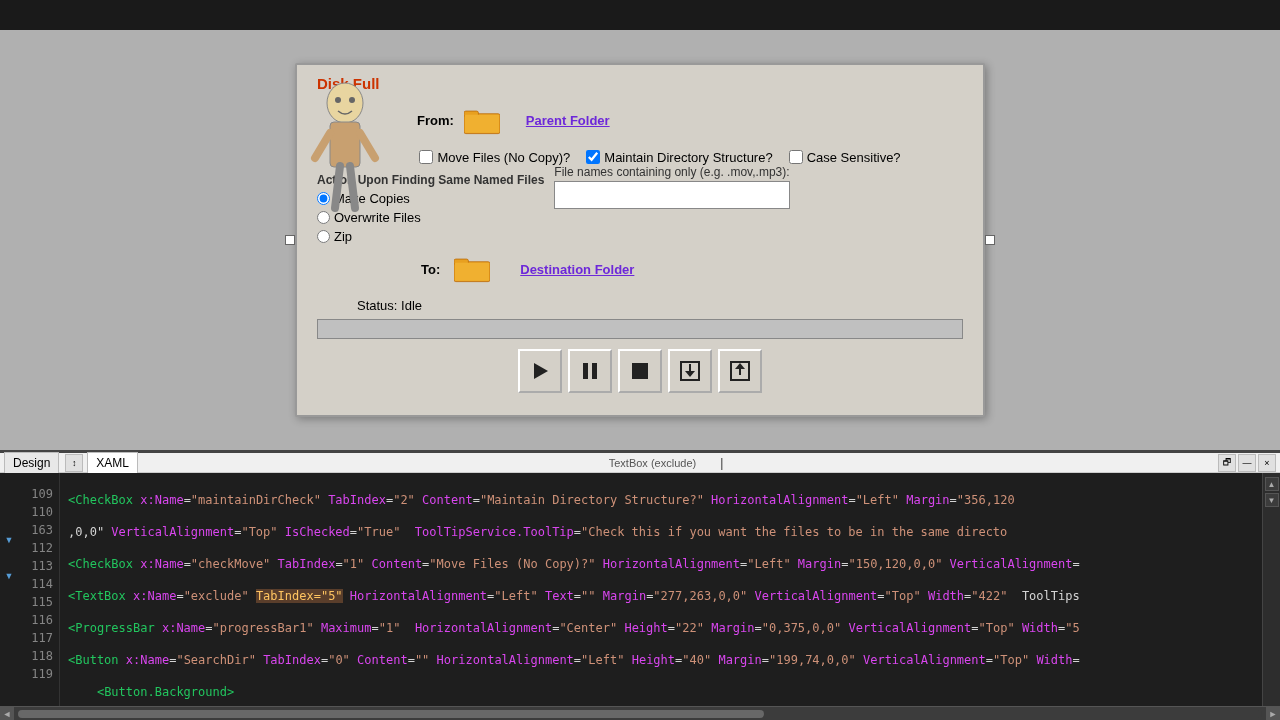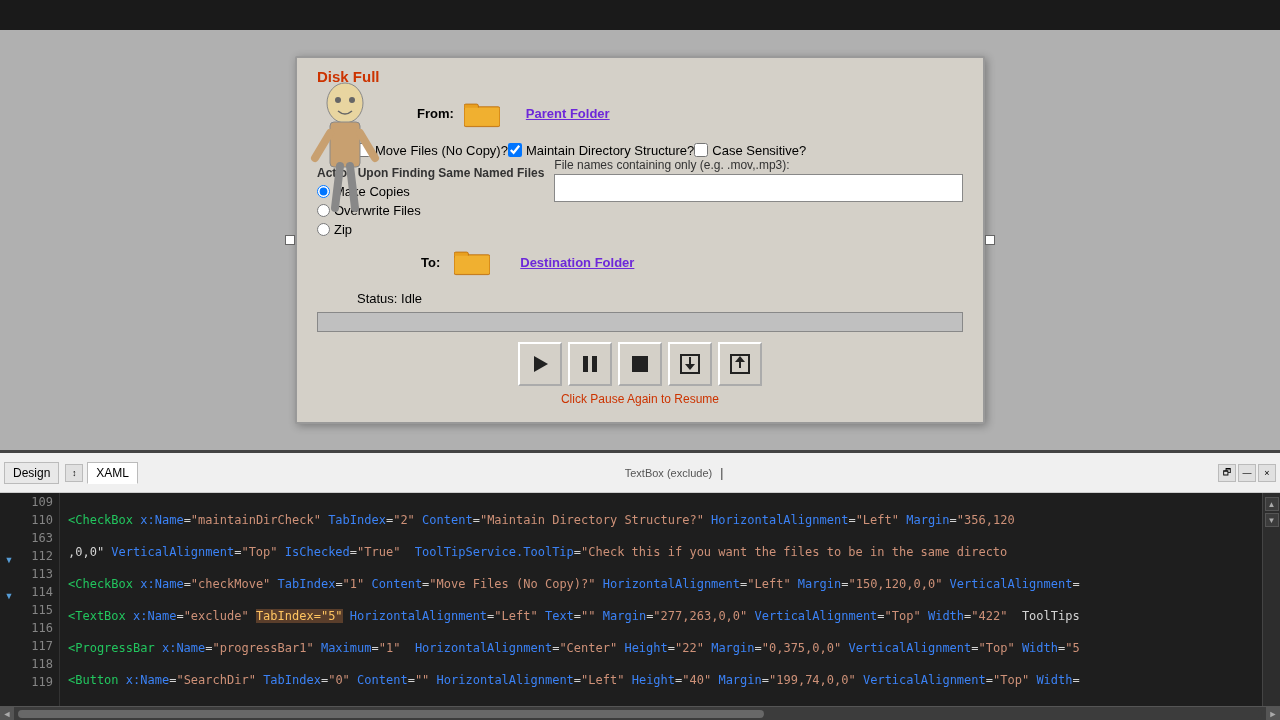--- a/index.html
+++ b/index.html
@@ -88,22 +88,24 @@
       left: 0px;
       top: 30px;
       width: 80px;
       height: 140px;
     }
 
     
     .checkboxes-row {
       display: flex;
       align-items: center;
+      gap: 16px;
       margin-left: 40px;
       margin-bottom: 0;
+      justify-content: center;
     }
 
     .checkbox-item {
       display: flex;
       align-items: center;
       gap: 4px;
     }
 
     .checkbox-item input[type="checkbox"] {
       width: 14px;
@@ -139,21 +141,21 @@
       gap: 4px;
     }
 
     .radio-item input[type="radio"] {
       cursor: pointer;
     }
 
     .file-inputs {
       flex: 1;
       display: flex;
-      flex-direction: column;
+      flex-direction: row;
       gap: 4px;
     }
 
     .input-label {
       font-size: 12px;
       color: #333;
       margin-bottom: 2px;
     }
 
     .text-input {
@@ -266,21 +268,21 @@
       width: 100%;
       height: 270px;
       background: #1e1e1e;
       border-top: 3px solid #444;
       display: flex;
       flex-direction: column;
     }
 
     
     .design-toolbar {
-      height: 40px;
+      height: 20px;
       background: #f0f0f0;
       display: flex;
       align-items: center;
       padding: 0 4px;
       gap: 4px;
       border-bottom: 1px solid #ccc;
     }
 
     .design-tab {
       height: 22px;
@@ -295,39 +297,39 @@
 
     .design-tab.active {
       background: white;
       border-bottom: 1px solid white;
     }
 
     .tabindex-bar {
       margin-left: auto;
       display: flex;
       align-items: center;
-      gap: 0;
+      gap: 16px;
       font-size: 12px;
       color: #333;
     }
 
     
     .code-editor {
       flex: 1;
       display: flex;
       overflow: hidden;
     }
 
     .line-numbers {
       width: 42px;
       background: #1e1e1e;
       color: #858585;
       font-family: 'Consolas', monospace;
       font-size: 12px;
-      padding: 0 0;
+      padding: 12px 0;
       text-align: right;
       padding-right: 6px;
       border-right: 1px solid #333;
       overflow: hidden;
       user-select: none;
     }
 
     .line-numbers div {
       height: 18px;
       line-height: 18px;
@@ -343,21 +345,21 @@
       overflow: hidden;
       white-space: pre;
     }
 
     .code-content .line {
       height: 18px;
       line-height: 18px;
     }
 
     .xml-tag { color: #22c55e; }
-    .xml-attr { color: #3b82f6; }
+    .xml-attr { color: #d946ef; }
     .xml-value { color: #ce9178; }
     .xml-equals { color: #d4d4d4; }
     .xml-text { color: #d4d4d4; }
     .highlight-orange { background: #5a3e2b; color: #ffc561; }
 
     
     .horizontal-scrollbar {
       height: 14px;
       background: #3c3c3c;
       border-top: 1px solid #555;
@@ -539,21 +541,20 @@
       </button>
       <button class="ctrl-btn">
         <svg viewBox="0 0 20 20">
           <rect x="1" y="1" width="18" height="18" fill="none" stroke="#222" stroke-width="2"></rect>
           <line x1="10" y1="14" x2="10" y2="4" stroke="#222" stroke-width="2"></line>
           <polygon points="5,8 10,2 15,8" fill="#222"></polygon>
         </svg>
       </button>
     </div>
 
-    <div class="pause-hint">Click Pause Again to Resume</div>
 
   </div>
 
   <div class="mascot" style="position:absolute;left:310px;top:48px;">
     <svg width="70" height="150" viewBox="0 0 70 150" xmlns="http://www.w3.org/2000/svg">
 
       <ellipse cx="35" cy="25" rx="18" ry="20" fill="#e8d5a0" stroke="#888" stroke-width="1"></ellipse>
 
       <rect x="20" y="44" width="30" height="45" rx="4" fill="#c8a070" stroke="#888" stroke-width="1"></rect>
 

